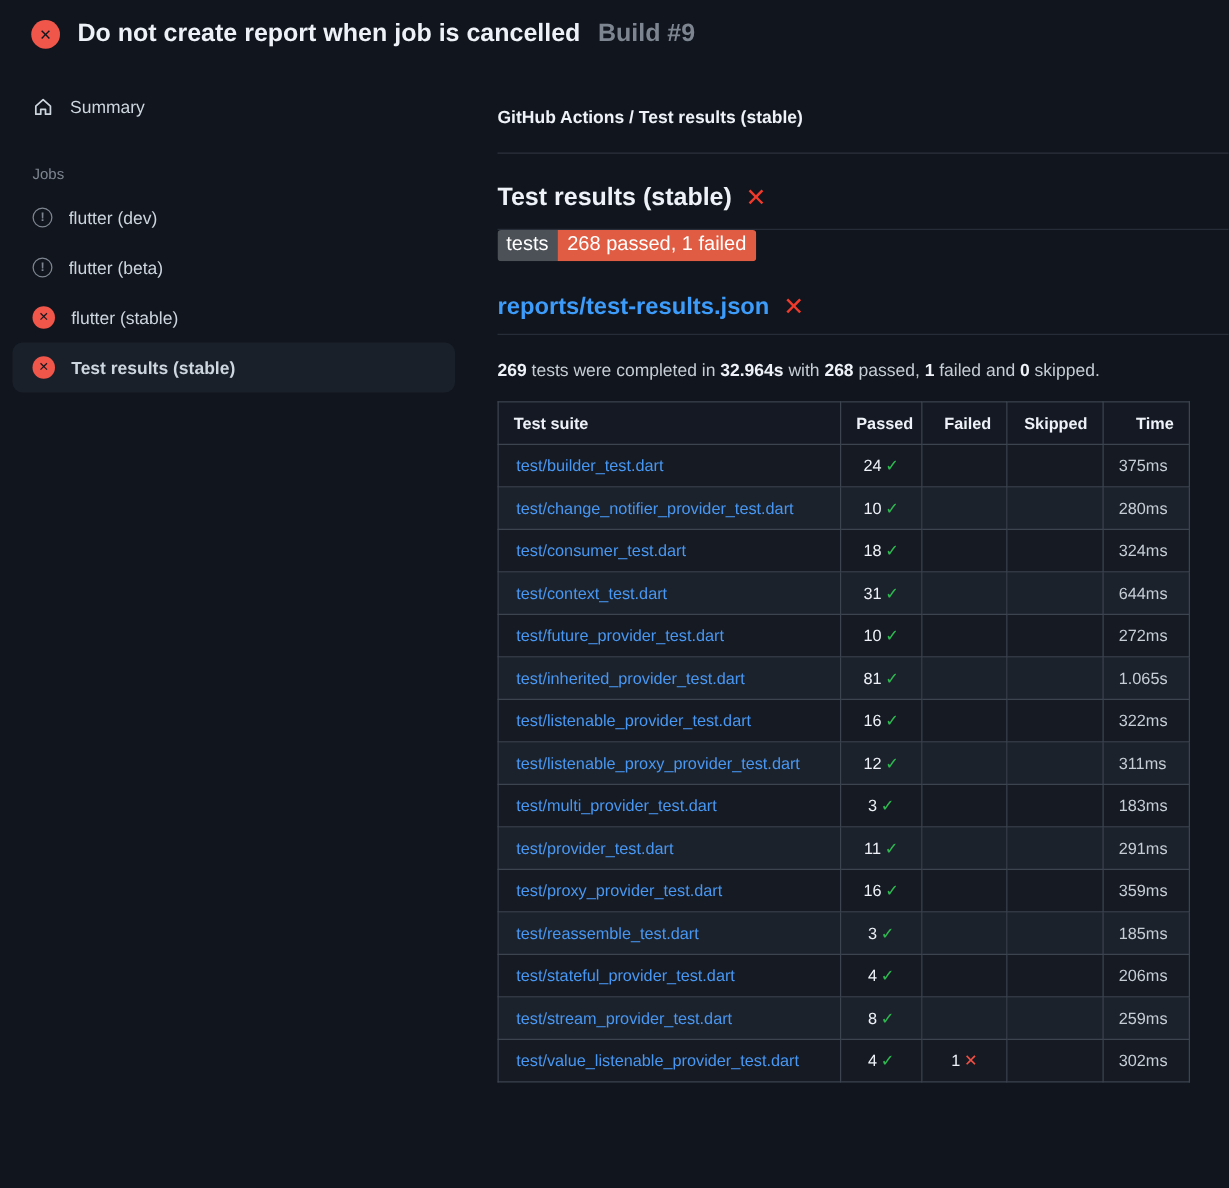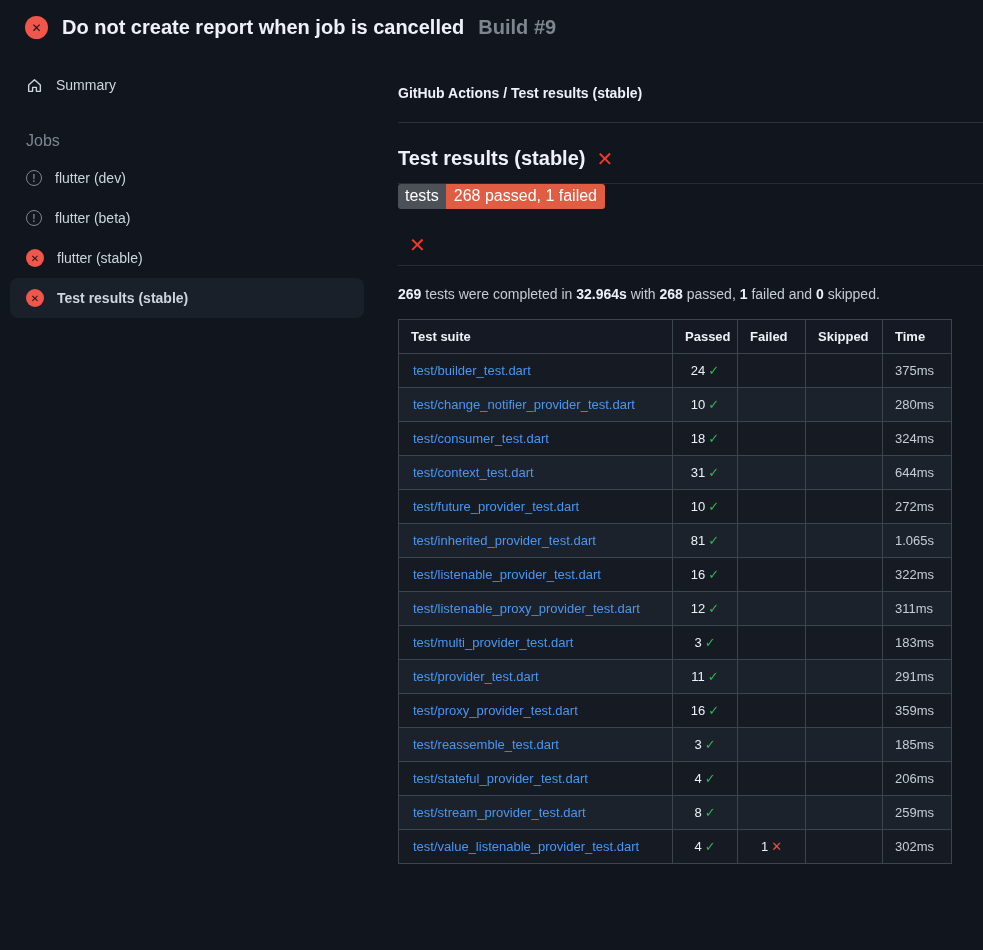--- a/index.html
+++ b/index.html
@@ -36,21 +36,21 @@
   .fail-circle.big .fail-x{font-size:12px}
   .app-title{font-size:20px;font-weight:700;color:var(--text-bright)}
   .app-build{font-size:20px;font-weight:700;color:var(--text-gray)}
   
   .layout{display:flex;align-items:flex-start}
   
   .sidebar{flex:0 0 374px;width:374px;padding-top:16px}
   .side-item{display:flex;align-items:flex-start;gap:13px;margin:0 10px;padding:9px 16px;
     border-radius:8px;font-size:14px;color:var(--side-text);cursor:pointer}
   .home-icon{display:inline-flex;flex:0 0 auto}
-  .jobs-label{margin:29px 0 8px 26px;font-size:16px;color:var(--text-gray)}
+  .jobs-label{margin:29px 0 8px 26px;font-size:12px;color:var(--text-gray)}
   .job-list{display:flex;flex-direction:column}
   .job-item{display:flex;align-items:center;gap:13px;height:40px;margin:0 10px;
     padding:0 16px;border-radius:8px;font-size:14px;color:var(--side-text);cursor:pointer}
   .job-item.selected{background:var(--selected-item-bg);font-weight:700}
   .status-icon{display:inline-flex;align-items:center;justify-content:center;flex:0 0 auto}
   .status-icon.neutral{width:16px;height:16px;border:1.5px solid var(--text-gray);
     border-radius:50%;color:var(--text-gray);font-size:10px;font-weight:700}
   .status-icon.failed{width:18px;height:18px;background:var(--accent-red);
     border-radius:50%;color:#12161e;font-size:10px;font-weight:900}
   
@@ -67,21 +67,21 @@
   .badge-label{background:var(--badge-gray);color:#fff;padding:4px 7px 5px}
   .badge-value{background:var(--badge-red);color:#fff;padding:4px 8px 5px}
   .report-title{display:flex;align-items:center;margin-top:26px;padding-bottom:10px;
     border-bottom:1px solid #262d38}
   .report-title a{font-size:19px;font-weight:700;color:var(--report-link-blue);text-decoration:none}
   .summary-line{margin-top:20px;font-size:14px;color:var(--text-body)}
   .summary-line b{color:var(--text-bright);font-weight:700}
   
   table.results{margin-top:17px;border-collapse:collapse;width:553px;font-size:13px;table-layout:fixed}
   th,td{border:1px solid var(--table-border);height:34px;padding:0 12px;overflow:hidden;white-space:nowrap}
-  th{font-weight:700;color:var(--text-bright);text-align:left}
+  th{font-weight:700;color:var(--text-bright);text-align:right}
   th.h-suite{text-align:left;}
   col.c-suite{width:274px} col.c-passed{width:65px} col.c-failed{width:68px}
   col.c-skipped{width:77px} col.c-time{width:69px}
   thead tr{background:#141923}
   tbody tr:nth-child(odd){background:#151a23}
   tbody tr:nth-child(even){background:#1c222c}
   td.cell-suite{padding-left:14px}
   td.cell-suite a{color:var(--link-blue);text-decoration:none}
   td.cell-passed,td.cell-failed,td.cell-skipped{text-align:center}
   td.cell-time{text-align:center;padding-right:20px;color:var(--text-body)}
@@ -154,20 +154,21 @@
       <span class="t">Test results (stable)</span>
       <span class="xmark">✕</span>
     </div>
 
     <div class="badge">
       <span class="badge-label">tests</span>
       <span class="badge-value">268 passed, 1 failed</span>
     </div>
 
     <div class="report-title">
+      <a href="#">reports/test-results.json</a>
       <span class="xmark">✕</span>
     </div>
 
     <div class="summary-line">
       <b>269</b><span> tests were completed in </span><b>32.964s</b><span> with </span><b>268</b><span> passed, </span><b>1</b><span> failed and </span><b>0</b><span> skipped.</span>
     </div>
 
     <table class="results">
       <colgroup>
         <col class="c-suite">

